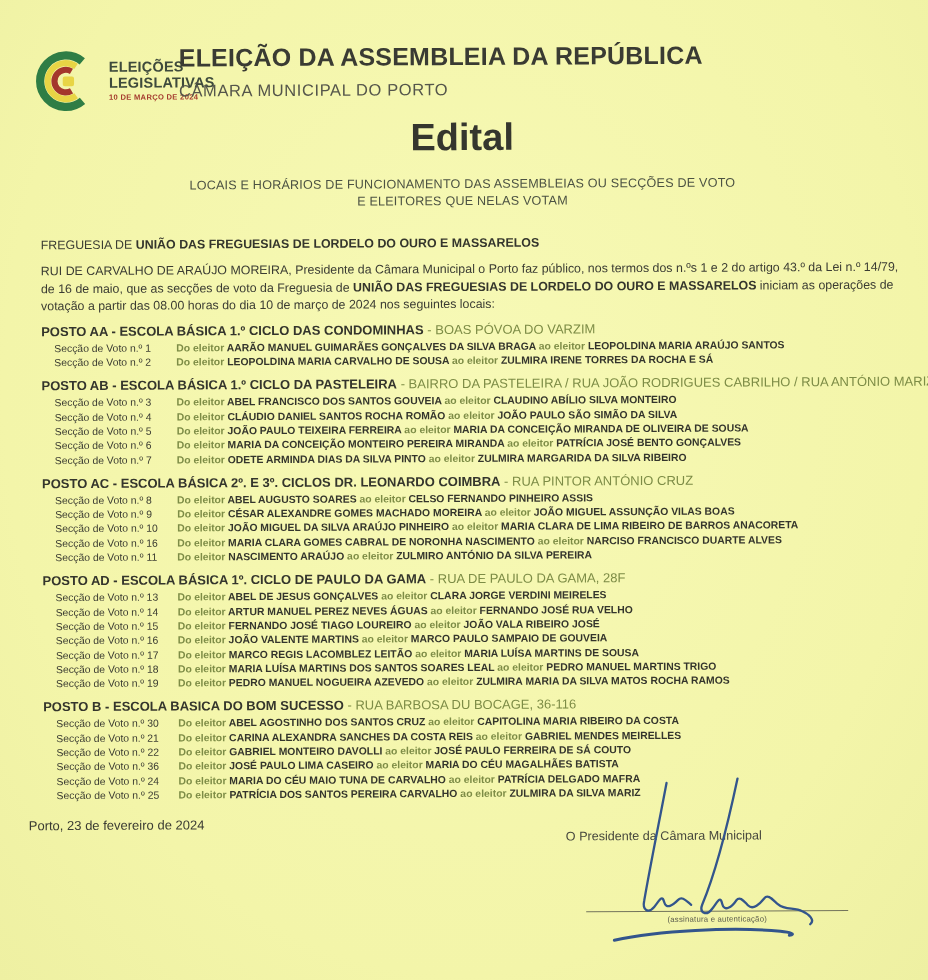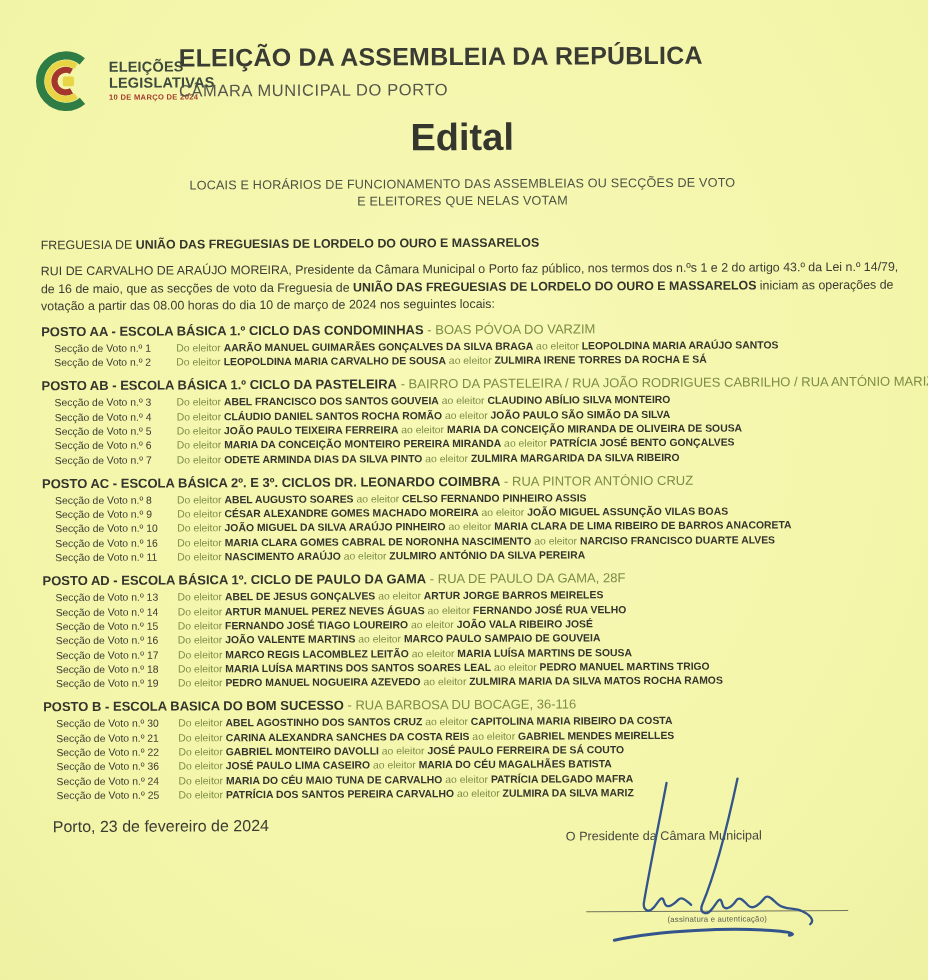--- a/index.html
+++ b/index.html
@@ -47,25 +47,25 @@
   .freg-line b { color: #34352c; }
   .intro-par { font-size: 12.4px; line-height: 17.6px; margin-bottom: 8px; width: 872px; }
   .intro-par b { color: #34352c; }
 
   .posto-group { margin-top: 8px; }
   .posto-header { font-size: 13px; font-weight: bold; color: #34352c; white-space: nowrap; margin-bottom: 3px; }
   .posto-location { font-weight: normal; color: #7d8c46; }
   .rows { margin-left: 13px; }
   .row { display: flex; font-size: 10.4px; line-height: 14.3px; white-space: nowrap; }
   .row-label { width: 122px; flex: 0 0 auto; font-weight: normal; color: #3a3b31; }
-  .grn { color: #7d8c46; }
+  .grn { color: #7d8c46; font-weight: bold; }
   .nm { font-weight: bold; color: #34352c; }
 
   
-  .date-line { position: absolute; left: 51px; top: 816px; font-size: 16px; color: #3b3c33; }
+  .date-line { position: absolute; left: 27px; top: 816px; font-size: 13px; color: #3b3c33; }
   .sig-block { position: absolute; left: 540px; top: 830px; width: 330px; }
   .president-line { font-size: 12.6px; color: #45463d; margin-left: 24px; }
   .sig-rule { position: absolute; left: 44px; top: 82px; width: 262px; border-top: 1px solid #73745c; }
   .sig-caption { position: absolute; left: 44px; top: 86px; width: 262px; text-align: center; font-size: 7.8px; color: #5a5b4d; letter-spacing: 0.2px; }
   .sig-svg { position: absolute; left: 0; top: -52px; width: 330px; height: 180px; pointer-events: none; }
 </style>
 </head>
 <body>
 
 <div class="page">
@@ -161,21 +161,21 @@
                 <span class="row-label">Secção de Voto n.º 11</span>
                 <span class="row-text"><span class="grn">Do eleitor </span><span class="nm">NASCIMENTO ARAÚJO</span><span class="grn"> ao eleitor </span><span class="nm">ZULMIRO ANTÓNIO DA SILVA PEREIRA</span></span>
               </div>
             </div>
           </div>
           <div class="posto-group">
             <div class="posto-header"><span>POSTO AD - ESCOLA BÁSICA 1º. CICLO DE PAULO DA GAMA</span><span class="posto-location"> - RUA DE PAULO DA GAMA, 28F</span></div>
             <div class="rows">
               <div class="row">
                 <span class="row-label">Secção de Voto n.º 13</span>
-                <span class="row-text"><span class="grn">Do eleitor </span><span class="nm">ABEL DE JESUS GONÇALVES</span><span class="grn"> ao eleitor </span><span class="nm">ARTUR JORGE BARROS MEIRELES</span></span>
+                <span class="row-text"><span class="grn">Do eleitor </span><span class="nm">ABEL DE JESUS GONÇALVES</span><span class="grn"> ao eleitor </span><span class="nm">CLARA JORGE VERDINI MEIRELES</span></span>
               </div>
               <div class="row">
                 <span class="row-label">Secção de Voto n.º 14</span>
                 <span class="row-text"><span class="grn">Do eleitor </span><span class="nm">ARTUR MANUEL PEREZ NEVES ÁGUAS</span><span class="grn"> ao eleitor </span><span class="nm">FERNANDO JOSÉ RUA VELHO</span></span>
               </div>
               <div class="row">
                 <span class="row-label">Secção de Voto n.º 15</span>
                 <span class="row-text"><span class="grn">Do eleitor </span><span class="nm">FERNANDO JOSÉ TIAGO LOUREIRO</span><span class="grn"> ao eleitor </span><span class="nm">JOÃO VALA RIBEIRO JOSÉ</span></span>
               </div>
               <div class="row">

